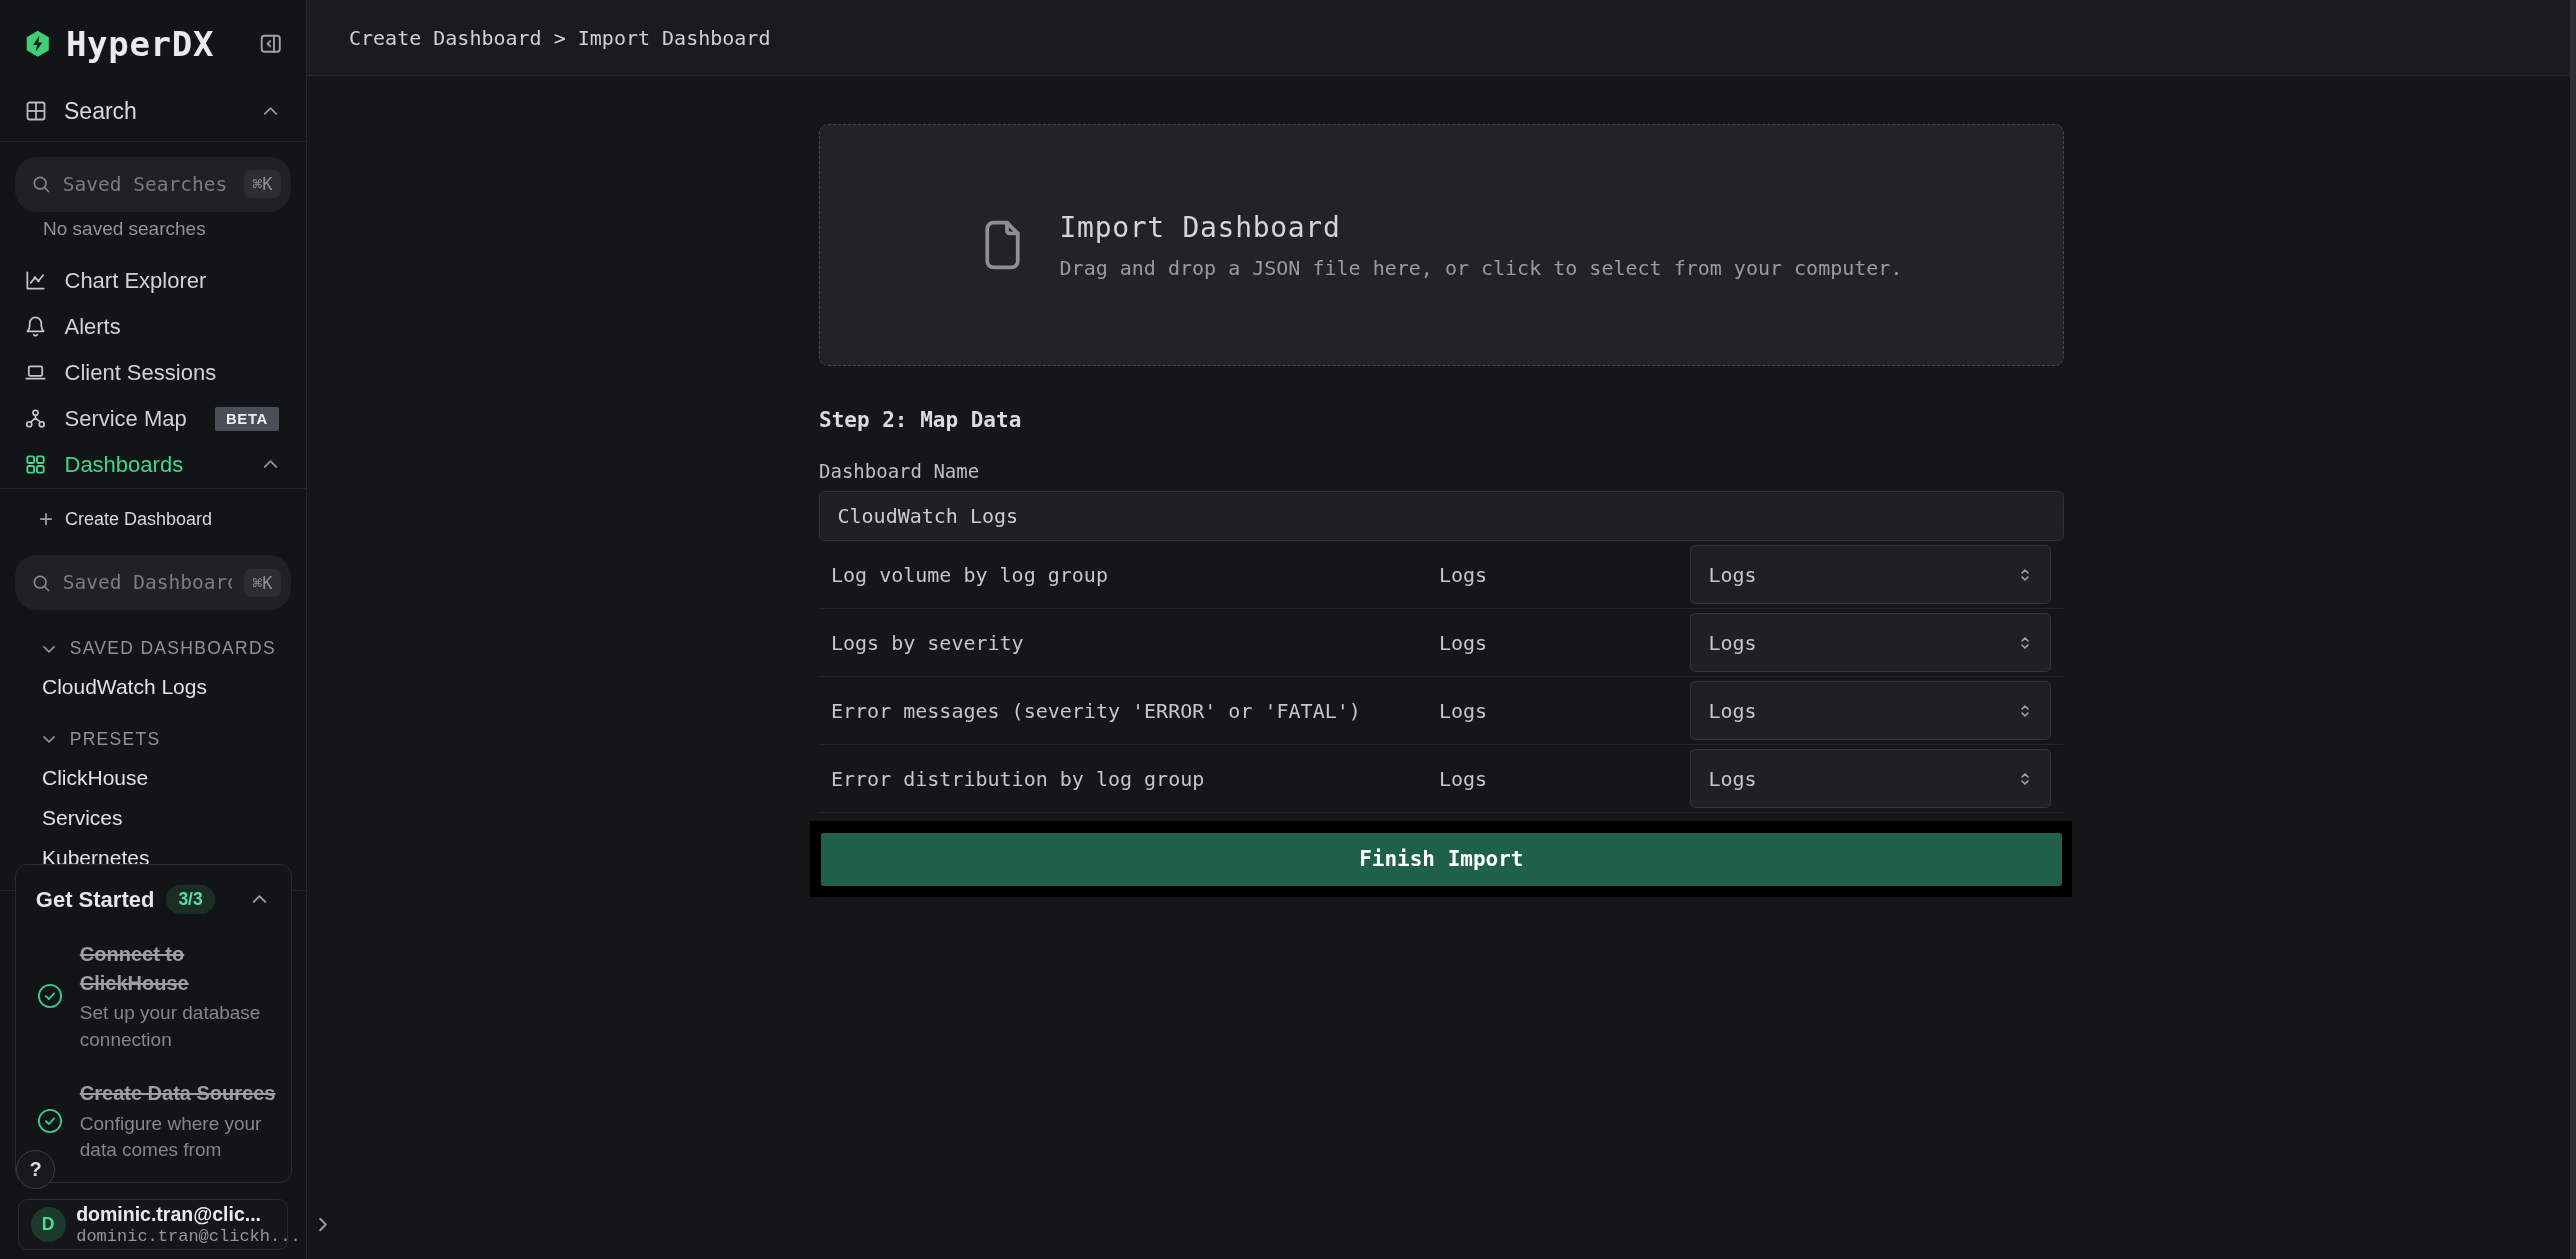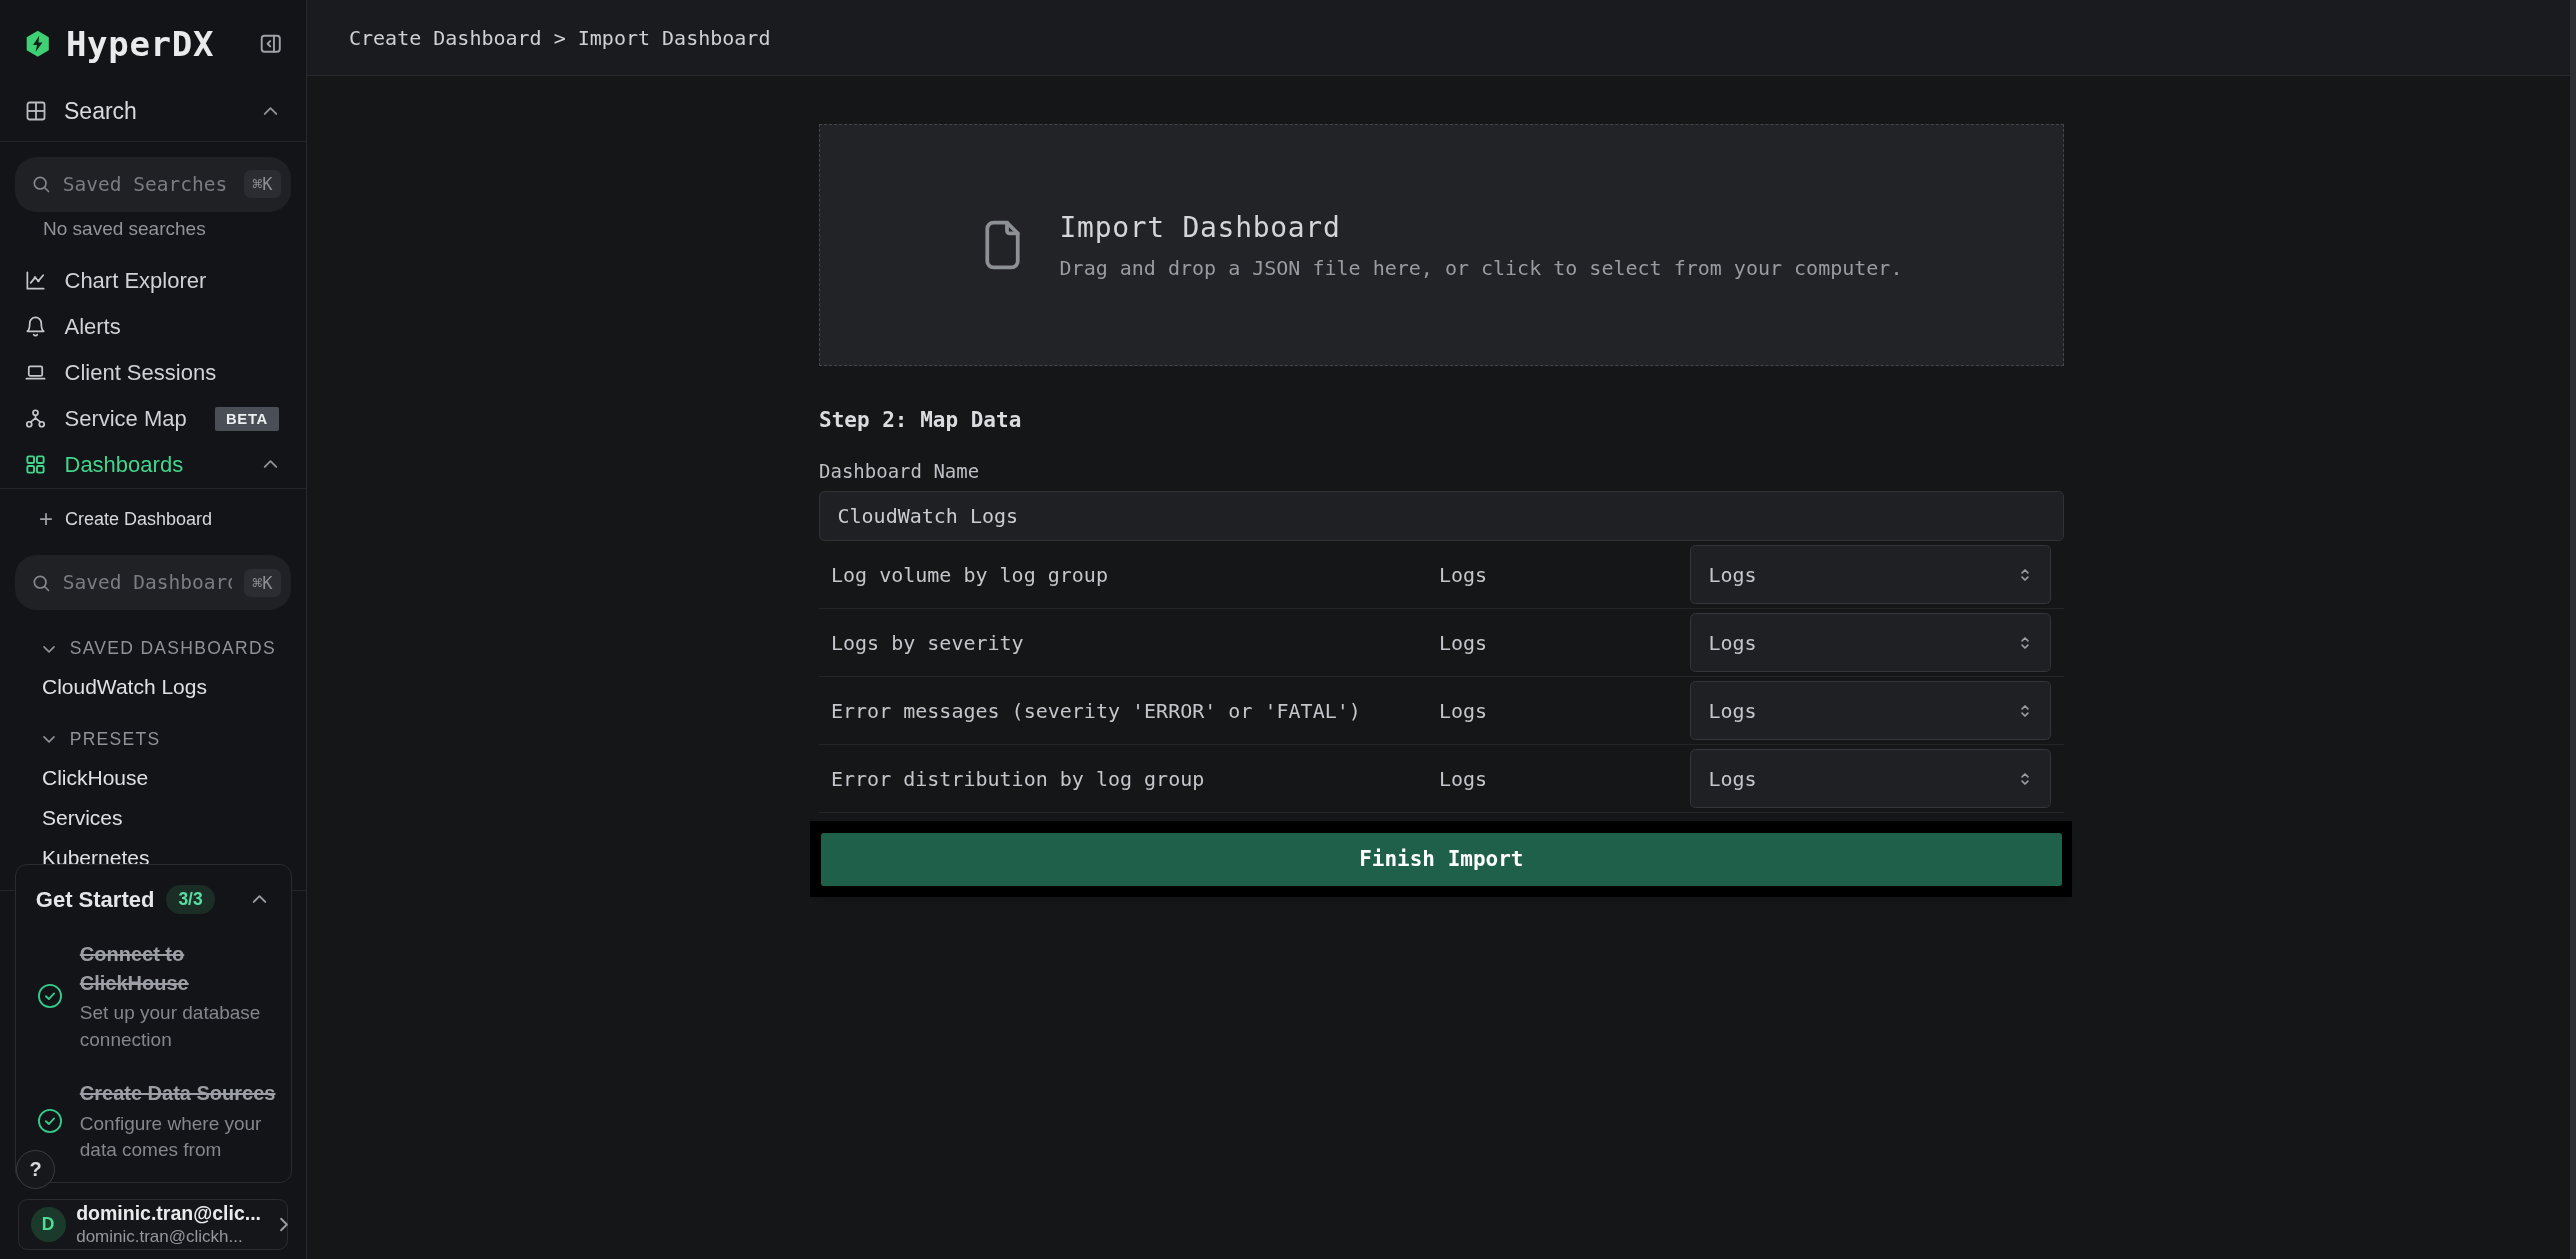--- a/index.html
+++ b/index.html
@@ -77,21 +77,21 @@
   
   .topbar{ position:absolute; left:307px; top:0; right:0; height:76px; background:#1a1b1e;
            border-bottom:1.3px solid #26282c; display:flex; align-items:center; padding-left:42px; }
   .breadcrumb{ font-family:"DejaVu Sans Mono", monospace; font-size:20px; color:#ced1d4; }
 
   
   .content{ position:absolute; left:307px; top:76px; right:0; bottom:0; background:#151618;
             font-family:"DejaVu Sans Mono", monospace; }
   .col{ width:1245px; margin:48px auto 0 auto; }
 
-  .dropzone{ height:242px; background:#212327; border:1.3px dashed #44464b; border-radius:0;
+  .dropzone{ height:242px; background:#212327; border:1.3px dashed #44464b; border-radius:9px;
              display:flex; align-items:center; justify-content:center; gap:36px; }
   .file-icon{ color:#8d9095; }
   .dz-title{ font-size:28px; color:#d3d5d8; letter-spacing:0.7px; }
   .dz-caption{ font-size:20px; color:#989ba0; margin-top:12px; }
 
   .step-label{ margin-top:42px; font-size:21px; font-weight:bold; color:#dadcdf; }
   .name-label{ margin-top:28px; font-size:19px; color:#bcbfc4; }
   .name-input{ margin-top:9.4px; width:100%; height:50px; background:#1e2024; border:1.3px solid #303236;
                border-radius:5.4px; padding:0 17.5px; font-family:"DejaVu Sans Mono", monospace; font-size:20px;
                color:#caccd0; outline:none; }
@@ -321,21 +321,21 @@
     </div>
 
     <div class="help-bubble">
       <span>?</span>
     </div>
 
     <div class="user-card">
       <span class="avatar">D</span>
       <span>
         <span class="user-name" style="display:block;">dominic.tran@clic...</span>
-        <span class="user-email" style="display:block;">dominic.tran@clickh...</span>
+        <span class="user-email" style="display:block;font-family:Liberation Mono, monospace;">dominic.tran@clickh...</span>
       </span>
       <span class="icon chev">
         <svg width="23" height="23" viewBox="0 0 24 24" fill="none" stroke="currentColor" stroke-width="2" stroke-linecap="round" stroke-linejoin="round">
             <polyline points="9.5 6 15.5 12 9.5 18"></polyline>
           </svg>
       </span>
     </div>
   </aside>
 
   <header class="topbar">

